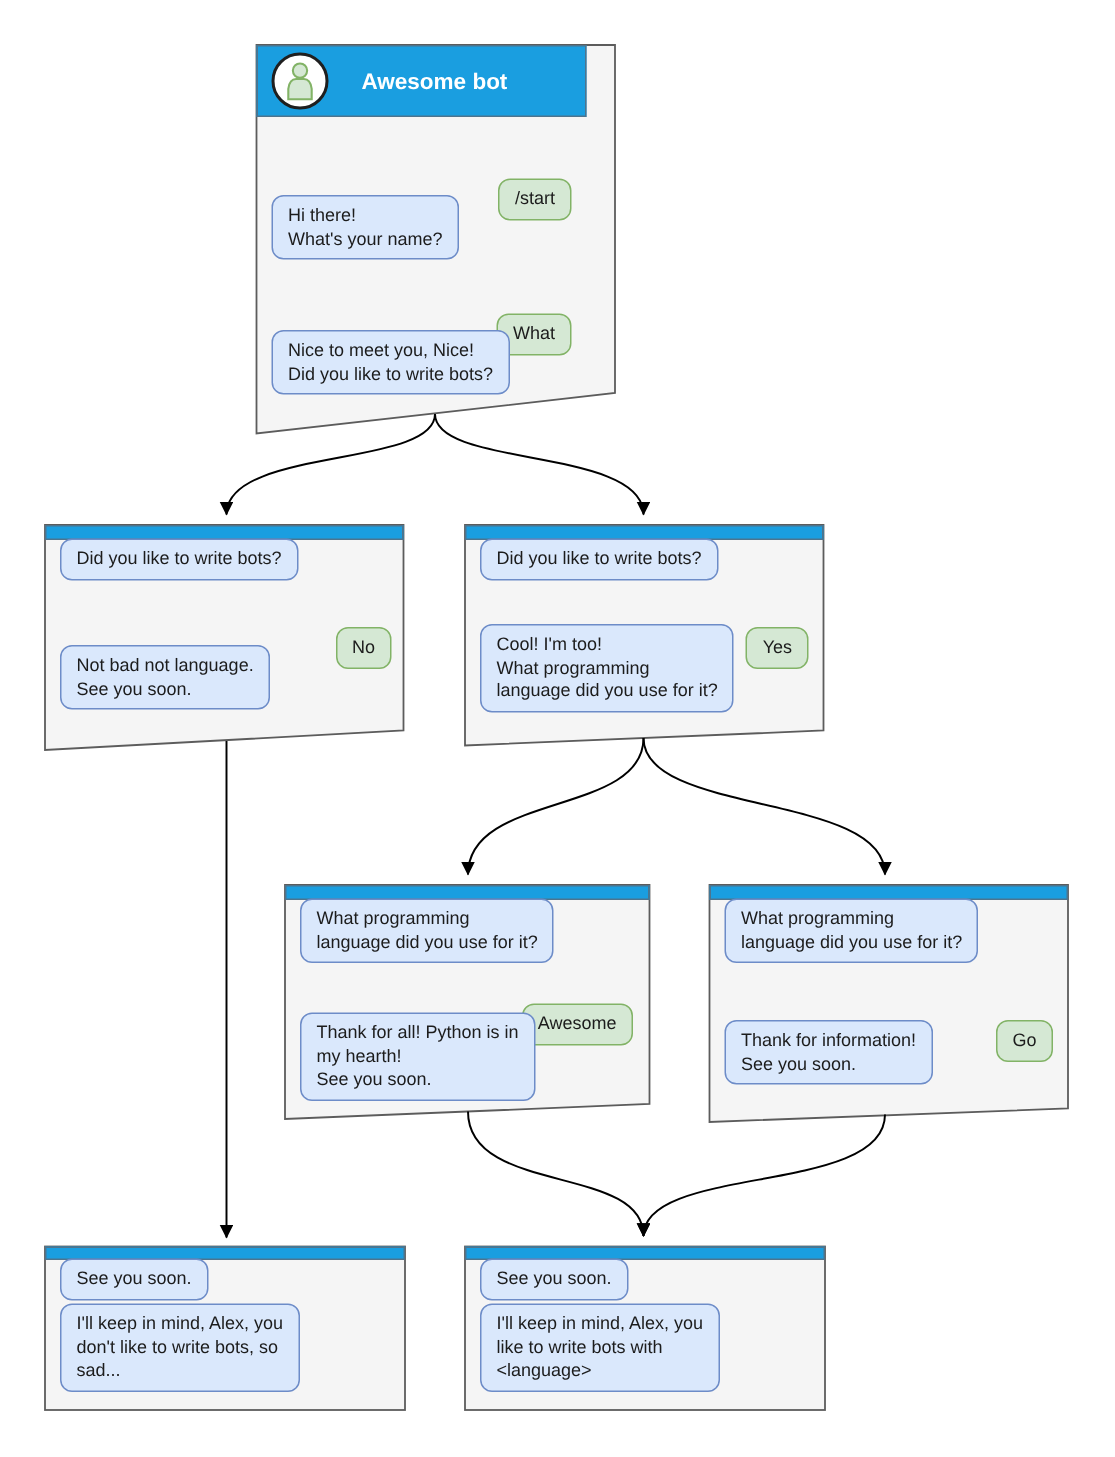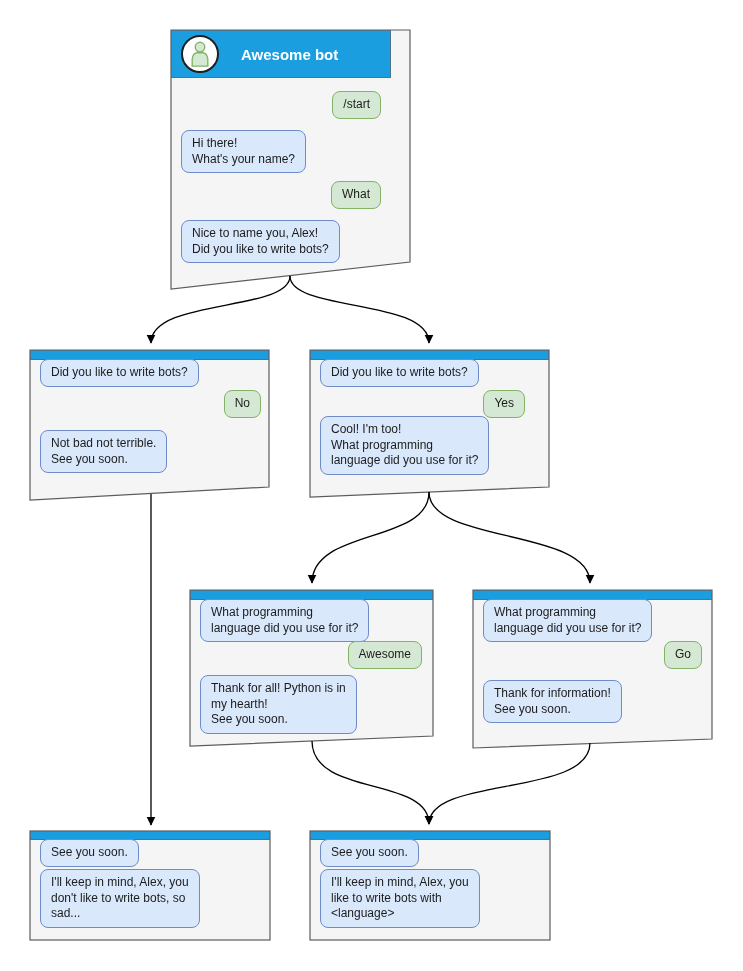--- a/index.html
+++ b/index.html
@@ -23,21 +23,21 @@
     border:2px solid #1f1f1f;margin-left:9px;box-sizing:border-box;
     display:flex;align-items:center;justify-content:center;flex:0 0 auto;
   }
   .win-title{color:#ffffff;font-weight:bold;font-size:15px;margin-left:22px;}
   .bubble{
     position:absolute;font-size:12px;line-height:1.3;color:#1c1c1c;
     padding:5px 10px;border-radius:8px;white-space:pre-line;
     border:1px solid;z-index:2;max-width:175px;
   }
   .bot{background:#dae8fc;border-color:#6d8cc8;}
-  .user{background:#d5e8d4;border-color:#82b366;}
+  .user{background:#d5e8d4;border-color:#82b366;margin-top:28px;}
 </style>
 </head>
 <body>
 
 <div class="stage">
 
   <svg class="diagram-bg" viewBox="0 0 743 971" xmlns="http://www.w3.org/2000/svg">
     <defs>
       <marker id="arr" markerWidth="10" markerHeight="10" refX="6.5" refY="3.5" orient="auto">
         <path d="M0,0 L7,3.5 L0,7 z" fill="#000000"></path>
@@ -70,56 +70,56 @@
           <circle cx="15" cy="8" r="5.5" fill="#d5e8d4" stroke="#82b366" stroke-width="1.6"></circle>
           <path d="M6,30 L6,22 Q7,14.5 12,14.5 L18,14.5 Q23,14.5 24,22 L24,30 Z" fill="#d5e8d4" stroke="#82b366" stroke-width="1.6"></path>
         </svg>
       </div>
       <span class="win-title">Awesome bot</span>
     </div>
     <div class="bubble user" style="right:10px;top:61px">/start</div>
     <div class="bubble bot" style="left:10px;top:100px">Hi there!
 What's your name?</div>
     <div class="bubble user" style="right:10px;top:151px">What</div>
-    <div class="bubble bot" style="left:10px;top:190px">Nice to name you, Alex!
+    <div class="bubble bot" style="left:10px;top:190px">Nice to meet you, Nice!
 Did you like to write bots?</div>
   </div>
 
   <div class="window" style="left:30px;top:350px;width:239px;height:150px;">
     <div class="win-bar"></div>
     <div class="bubble bot" style="left:10px;top:9px">Did you like to write bots?</div>
     <div class="bubble user" style="right:8px;top:40px">No</div>
-    <div class="bubble bot" style="left:10px;top:80px">Not bad not terrible.
+    <div class="bubble bot" style="left:10px;top:80px">Not bad not language.
 See you soon.</div>
   </div>
 
   <div class="window" style="left:310px;top:350px;width:239px;height:147px;">
     <div class="win-bar"></div>
     <div class="bubble bot" style="left:10px;top:9px">Did you like to write bots?</div>
-    <div class="bubble user" style="right:24px;top:40px">Yes</div>
+    <div class="bubble user" style="right:10px;top:40px">Yes</div>
     <div class="bubble bot" style="left:10px;top:66px">Cool! I'm too!
 What programming
 language did you use for it?</div>
   </div>
 
   <div class="window" style="left:190px;top:590px;width:243px;height:156px;">
     <div class="win-bar"></div>
     <div class="bubble bot" style="left:10px;top:9px">What programming
 language did you use for it?</div>
     <div class="bubble user" style="right:11px;top:51px">Awesome</div>
     <div class="bubble bot" style="left:10px;top:85px">Thank for all! Python is in
 my hearth!
 See you soon.</div>
   </div>
 
   <div class="window" style="left:473px;top:590px;width:239px;height:158px;">
     <div class="win-bar"></div>
     <div class="bubble bot" style="left:10px;top:9px">What programming
 language did you use for it?</div>
-    <div class="bubble user" style="right:10px;top:51px">Go</div>
+    <div class="bubble user" style="right:10px;top:62px">Go</div>
     <div class="bubble bot" style="left:10px;top:90px">Thank for information!
 See you soon.</div>
   </div>
 
   <div class="window" style="left:30px;top:831px;width:240px;height:109px;">
     <div class="win-bar" style="height:9px;"></div>
     <div class="bubble bot" style="left:10px;top:8px">See you soon.</div>
     <div class="bubble bot" style="left:10px;top:38px">I'll keep in mind, Alex, you
 don't like to write bots, so
 sad...</div>

